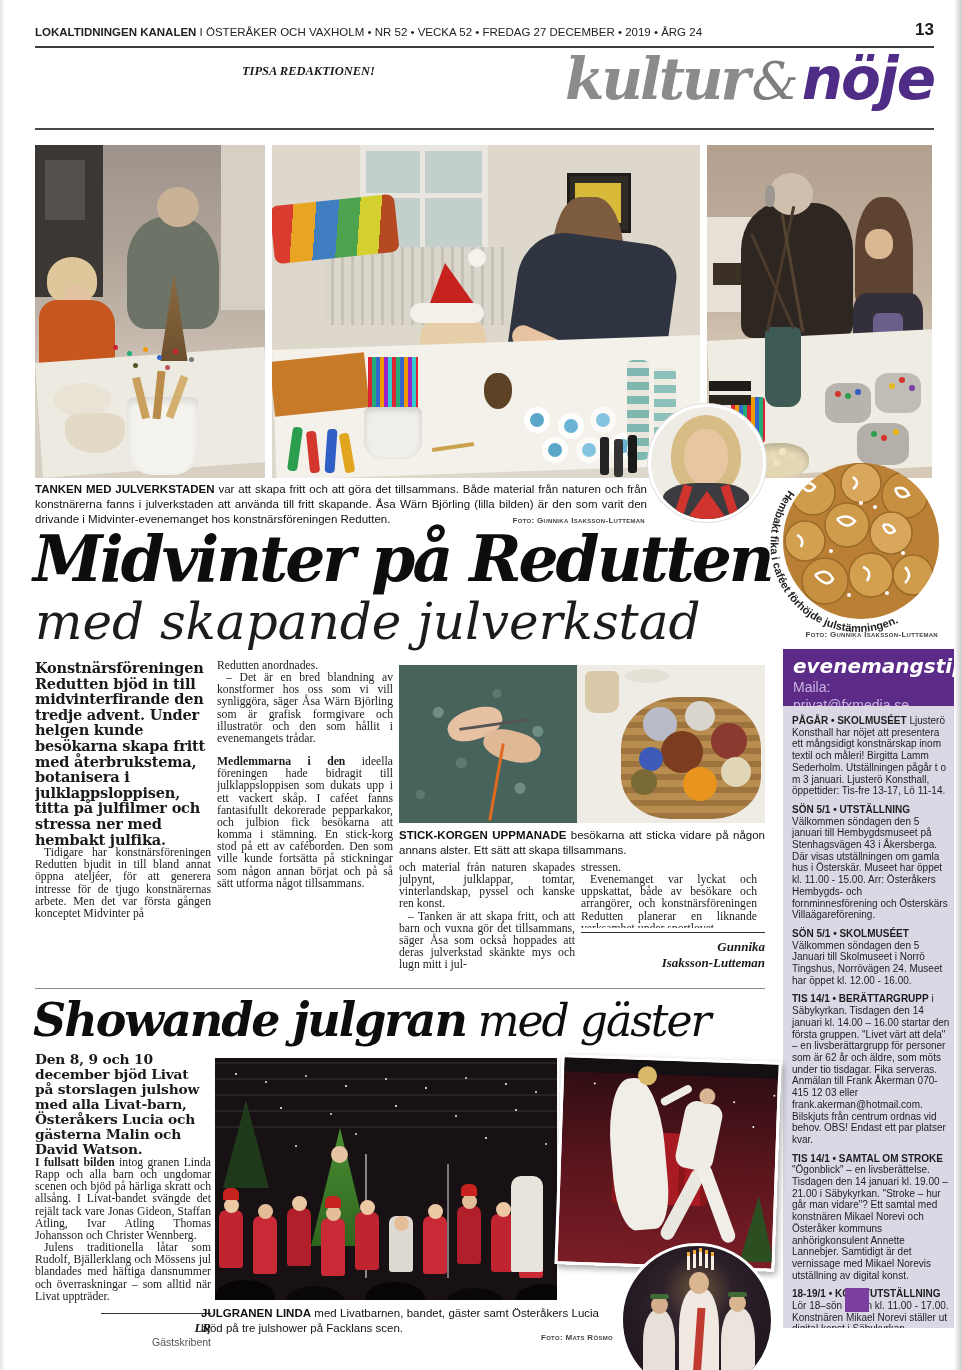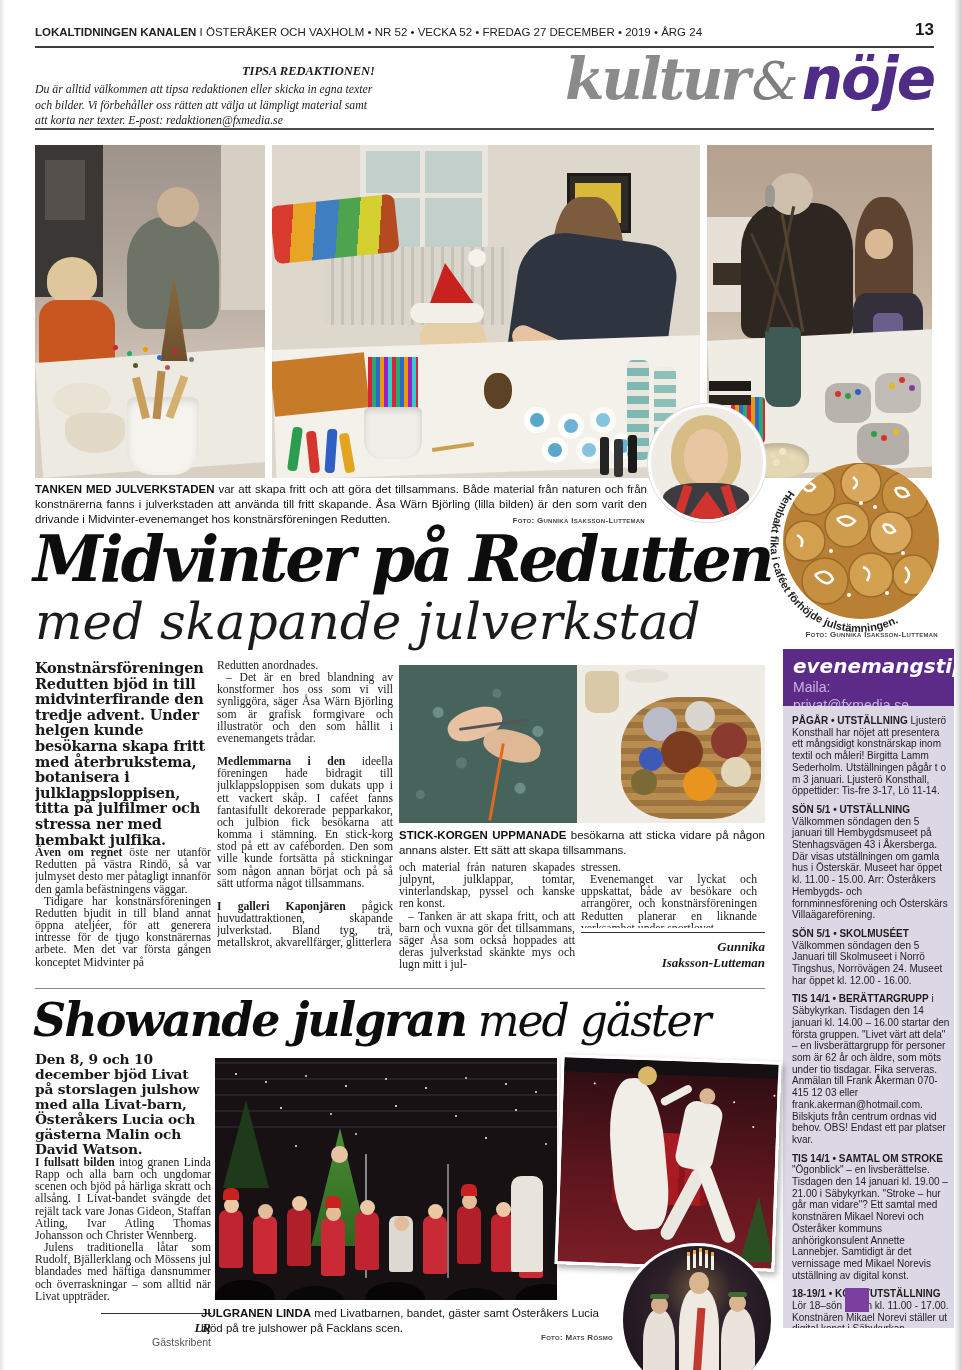--- a/index.html
+++ b/index.html
@@ -67,21 +67,20 @@
 <body>
 
 <div class="abs mast">
   <span class="strong">LOKALTIDNINGEN KANALEN</span><span> I ÖSTERÅKER OCH VAXHOLM • NR 52 • VECKA 52 • FREDAG 27 DECEMBER • 2019 • ÅRG 24</span>
 </div>
 <div class="abs pageno">13</div>
 <div class="abs rule1"></div>
 
 <div class="abs tipsa">
   <h3>TIPSA REDAKTIONEN!</h3>
-  <p>Du är alltid välkommen att tipsa redaktionen eller skicka in egna texter och bilder. Vi förbehåller oss rätten att välja ut lämpligt material samt att korta ner texter. E-post: redaktionen@fxmedia.se</p>
 </div>
 
 <div class="abs seclogo">
   <span class="k">kultur</span>
   <span class="a">&amp;</span>
   <span class="n">nöje</span>
 </div>
 <div class="abs rule2"></div>
 
 <div class="ph" style="left:35px;top:145px;width:230px;height:333px;background:linear-gradient(180deg,#9e938b 0%,#b2a69b 35%,#c6bbae 60%,#d8d0c2 75%);">
@@ -218,29 +217,27 @@
     <textPath href="#arcpath">Hembakt fika i caféet förhöjde julstämningen.</textPath>
   </text>
 </svg>
 <div class="abs credit" style="left:770px;top:630px;width:168px;">Foto: Gunnika Isaksson-Lutteman</div>
 
 <div class="abs h1a">Midvinter på Redutten</div>
 <div class="abs h1b">med skapande julverkstad</div>
 
 <div class="col" style="left:35px;top:660px;height:328px;">
   <p class="intro">Konstnärsföreningen Redutten bjöd in till midvinterfirande den tredje advent. Under helgen kunde besökarna skapa fritt med återbrukstema, botanisera i julklappsloppisen, titta på julfilmer och stressa ner med hembakt julfika.</p>
-  <p><b>Även om regnet</b><span> öste ner utanför Redutten på västra Rindö, så var julmyset desto mer påtagligt innanför den gamla befästningens väggar.</span></p>
   <p class="ind">Tidigare har konstnärsföreningen Redutten bjudit in till bland annat öppna ateljéer, för att generera intresse för de tjugo konstnärernas arbete. Men det var första gången konceptet Midvinter på</p>
 </div>
 
 <div class="col" style="left:217px;top:660px;height:328px;">
   <p>Redutten anordnades.</p>
   <p class="ind">– Det är en bred blandning av konstformer hos oss som vi vill synliggöra, säger Åsa Wärn Björling som är grafisk formgivare och illustratör och den som hållit i evenemangets trådar.</p>
   <p class="gap"><b>Medlemmarna i den</b><span> ideella föreningen hade bidragit till julklappsloppisen som dukats upp i ett vackert skåp. I caféet fanns fantasifullt dekorerade pepparkakor, och julbion fick besökarna att komma i stämning. En stick-korg stod på ett av caféborden. Den som ville kunde fortsätta på stickningar som någon annan börjat och på så sätt utforma något tillsammans.</span></p>
-  <p class="gap"><b>I galleri Kaponjären</b><span> pågick huvudattraktionen, skapande julverkstad. Bland tyg, trä, metallskrot, akvarellfärger, glitterlera</span></p>
 </div>
 
 <div class="ph" style="left:399px;top:665px;width:366px;height:158px;background:#efece6;">
   <i style="left:0;top:0;width:178px;height:158px;background:#46635c;background-image:radial-gradient(circle at 22% 30%,#6e8d84 0 5px,transparent 6px),radial-gradient(circle at 55% 18%,#5d7a72 0 4px,transparent 5px),radial-gradient(circle at 78% 42%,#6e8d84 0 5px,transparent 6px),radial-gradient(circle at 35% 62%,#5d7a72 0 5px,transparent 6px),radial-gradient(circle at 68% 78%,#6e8d84 0 5px,transparent 6px),radial-gradient(circle at 12% 82%,#5d7a72 0 4px,transparent 5px);"></i>
   <i style="left:48px;top:44px;width:56px;height:30px;background:#e7c2a2;border-radius:45%;transform:rotate(-18deg);"></i>
   <i style="left:84px;top:66px;width:58px;height:30px;background:#dfb896;border-radius:45%;transform:rotate(14deg);"></i>
   <i style="left:60px;top:58px;width:70px;height:3px;background:#555;transform:rotate(-8deg);"></i>
   <i style="left:96px;top:78px;width:3px;height:78px;background:#e06a1f;transform:rotate(10deg);"></i>
   <i style="left:186px;top:6px;width:34px;height:42px;background:#d9c9a8;border-radius:6px 6px 10px 10px;"></i>
   <i style="left:226px;top:4px;width:44px;height:14px;background:#e4e0d6;border-radius:50%;"></i>
@@ -276,21 +273,21 @@
 <div class="abs sep-rule"></div>
 
 <div class="abs sb-head">
   <p class="sb-title">evenemangstips</p>
   <div class="sb-sub">
     <span>Maila: privat@fxmedia.se</span><br>
     <span>Gratisevenemang har företräde.</span>
   </div>
 </div>
 <div class="abs sb-body">
-  <div class="ev"><span class="eh">PÅGÅR • UTSTÄLLNING</span> <span>Ljusterö Konsthall har nöjet att presentera ett mångsidigt konstnärskap inom textil och måleri! Birgitta Lamm Sederholm. Utställningen pågår t o m 3 januari. Ljusterö Konsthall, öppettider: Tis-fre 3-17, Lö 11-14.</span></div>
+  <div class="ev"><span class="eh">PÅGÅR • SKOLMUSÉET</span> <span>Ljusterö Konsthall har nöjet att presentera ett mångsidigt konstnärskap inom textil och måleri! Birgitta Lamm Sederholm. Utställningen pågår t o m 3 januari. Ljusterö Konsthall, öppettider: Tis-fre 13-17, Lö 11-14.</span></div>
   <div class="ev"><span class="eh">SÖN 5/1 • UTSTÄLLNING</span> <span>Välkommen söndagen den 5 januari till Hembygdsmuseet på Stenhagsvägen 43 i Åkersberga. Där visas utställningen om gamla hus i Österskär. Museet har öppet kl. 11.00 - 15.00. Arr: Österåkers Hembygds- och fornminnesförening och Österskärs Villaägareförening.</span></div>
   <div class="ev"><span class="eh">SÖN 5/1 • SKOLMUSÉET</span> <span>Välkommen söndagen den 5 Januari till Skolmuseet i Norrö Tingshus, Norrövägen 24. Museet har öppet kl. 12.00 - 16.00.</span></div>
   <div class="ev"><span class="eh">TIS 14/1 • BERÄTTARGRUPP</span> <span>i Säbykyrkan. Tisdagen den 14 januari kl. 14.00 – 16.00 startar den första gruppen. "Livet värt att dela" – en livsberättargrupp för personer som är 62 år och äldre, som möts under tio tisdagar. Fika serveras. Anmälan till Frank Åkerman 070-415 12 03 eller frank.akerman@hotmail.com. Bilskjuts från centrum ordnas vid behov. OBS! Endast ett par platser kvar.</span></div>
   <div class="ev"><span class="eh">TIS 14/1 • SAMTAL OM STROKE</span> <span>"Ögonblick" – en livsberättelse. Tisdagen den 14 januari kl. 19.00 – 21.00 i Säbykyrkan. "Stroke – hur går man vidare"? Ett samtal med konstnären Mikael Norevi och Österåker kommuns anhörigkonsulent Annette Lannebjer. Samtidigt är det vernissage med Mikael Norevis utställning av digital konst.</span></div>
   <div class="ev"><span class="eh">18-19/1 • KONSTUTSTÄLLNING</span> <span>Lör 18–sön 19 jan kl. 11.00 - 17.00. Konstnären Mikael Norevi ställer ut digital konst i Säbykyrkan.</span></div>
 </div>
 <div class="abs sq"></div>
 
 <div class="abs h2">
   <span class="bold">Showande julgran</span><span class="light"> med gäster</span>

